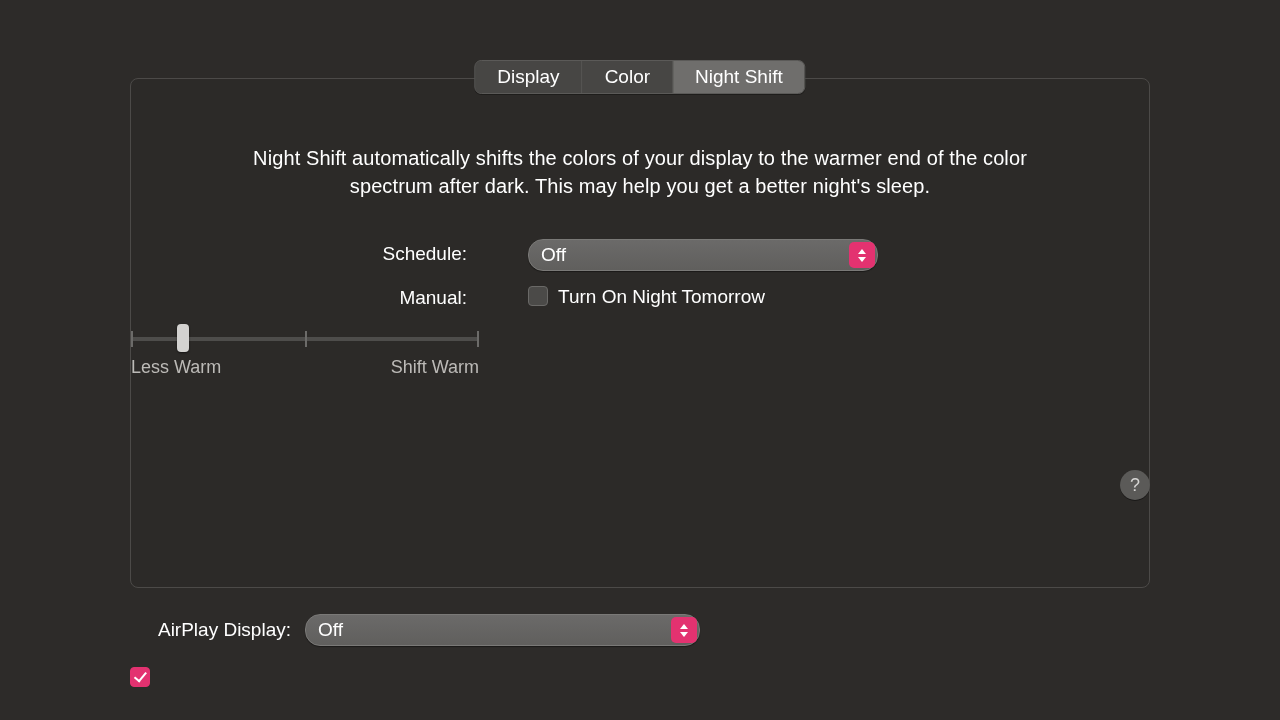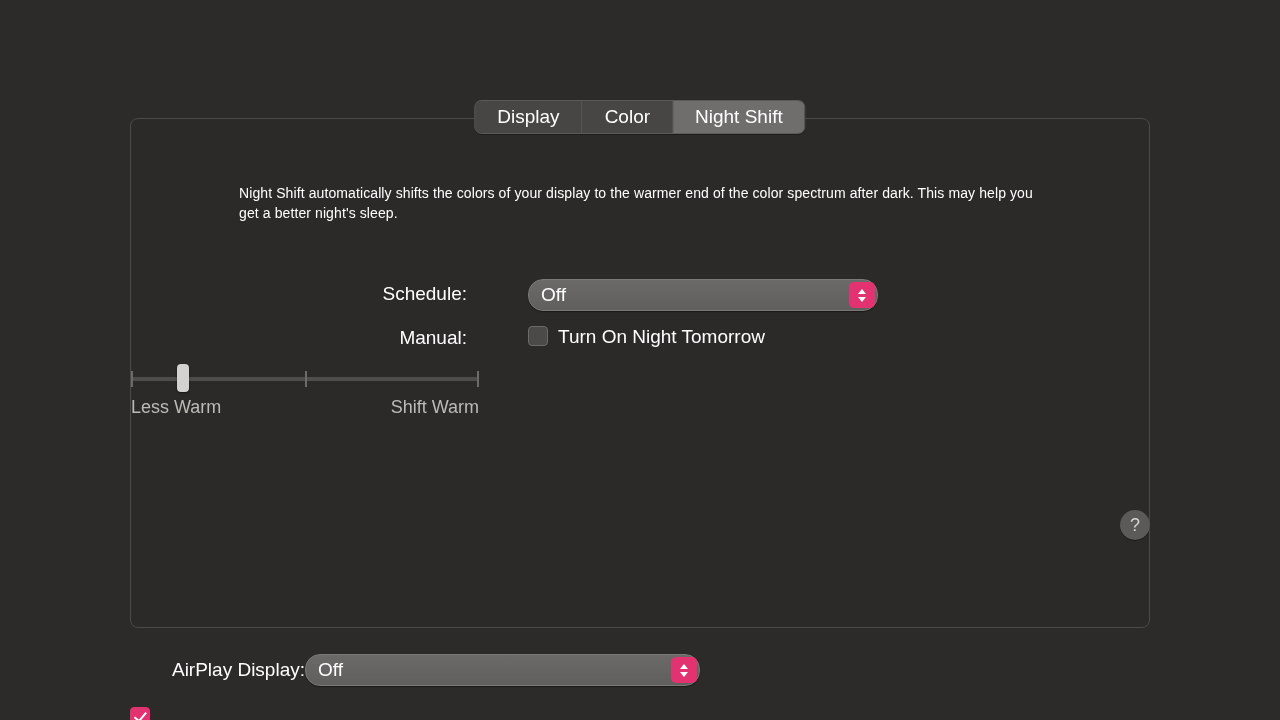--- a/index.html
+++ b/index.html
@@ -9,21 +9,20 @@
     background: #2d2b29;
     font-family: -apple-system, "Helvetica Neue", Helvetica, Arial, sans-serif;
     color: #e6e5e3;
     overflow: hidden;
     font-size: 19px;
   }
   .window {
     position: relative;
     width: 1280px;
     height: 532px;
-    margin-top: 40px;
   }
 
   
   .tabbar {
     position: absolute;
     top: 60px;
     left: 50%;
     transform: translateX(-50%);
     display: flex;
     background: #474644;
@@ -55,24 +54,25 @@
     height: 510px;
     border: 1px solid #4c4a48;
     border-radius: 8px;
     background: rgba(0,0,0,0.02);
   }
   .description {
     position: absolute;
     top: 65px;
     left: 108px;
     right: 108px;
-    font-size: 14px;
+    font-size: 20px;
     line-height: 1.4;
     color: #fff;
     letter-spacing: .1px;
+    text-align: center;
   }
 
   
   .form-row {
     position: absolute;
     left: 0;
     right: 0;
     display: flex;
     align-items: flex-start;
     gap: 47px;
@@ -264,21 +264,21 @@
         <div class="slider-labels">
           <span>Less Warm</span>
           <span>Shift Warm</span>
         </div>
       </div>
     </div>
 
   </div>
 
   <div class="footer-row" style="top:614px;">
-    <div style="width:175px;text-align:right;color:#fff;">AirPlay Display:</div>
+    <div style="width:175px;text-align:right;padding-right:14px;color:#fff;">AirPlay Display:</div>
     <div class="popup" style="width:395px;">
       <span>Off</span>
       <span class="stepper"></span>
     </div>
   </div>
 
   <div class="footer-row" style="top:664px;">
     <span class="checkbox checked"></span>
   </div>
 

